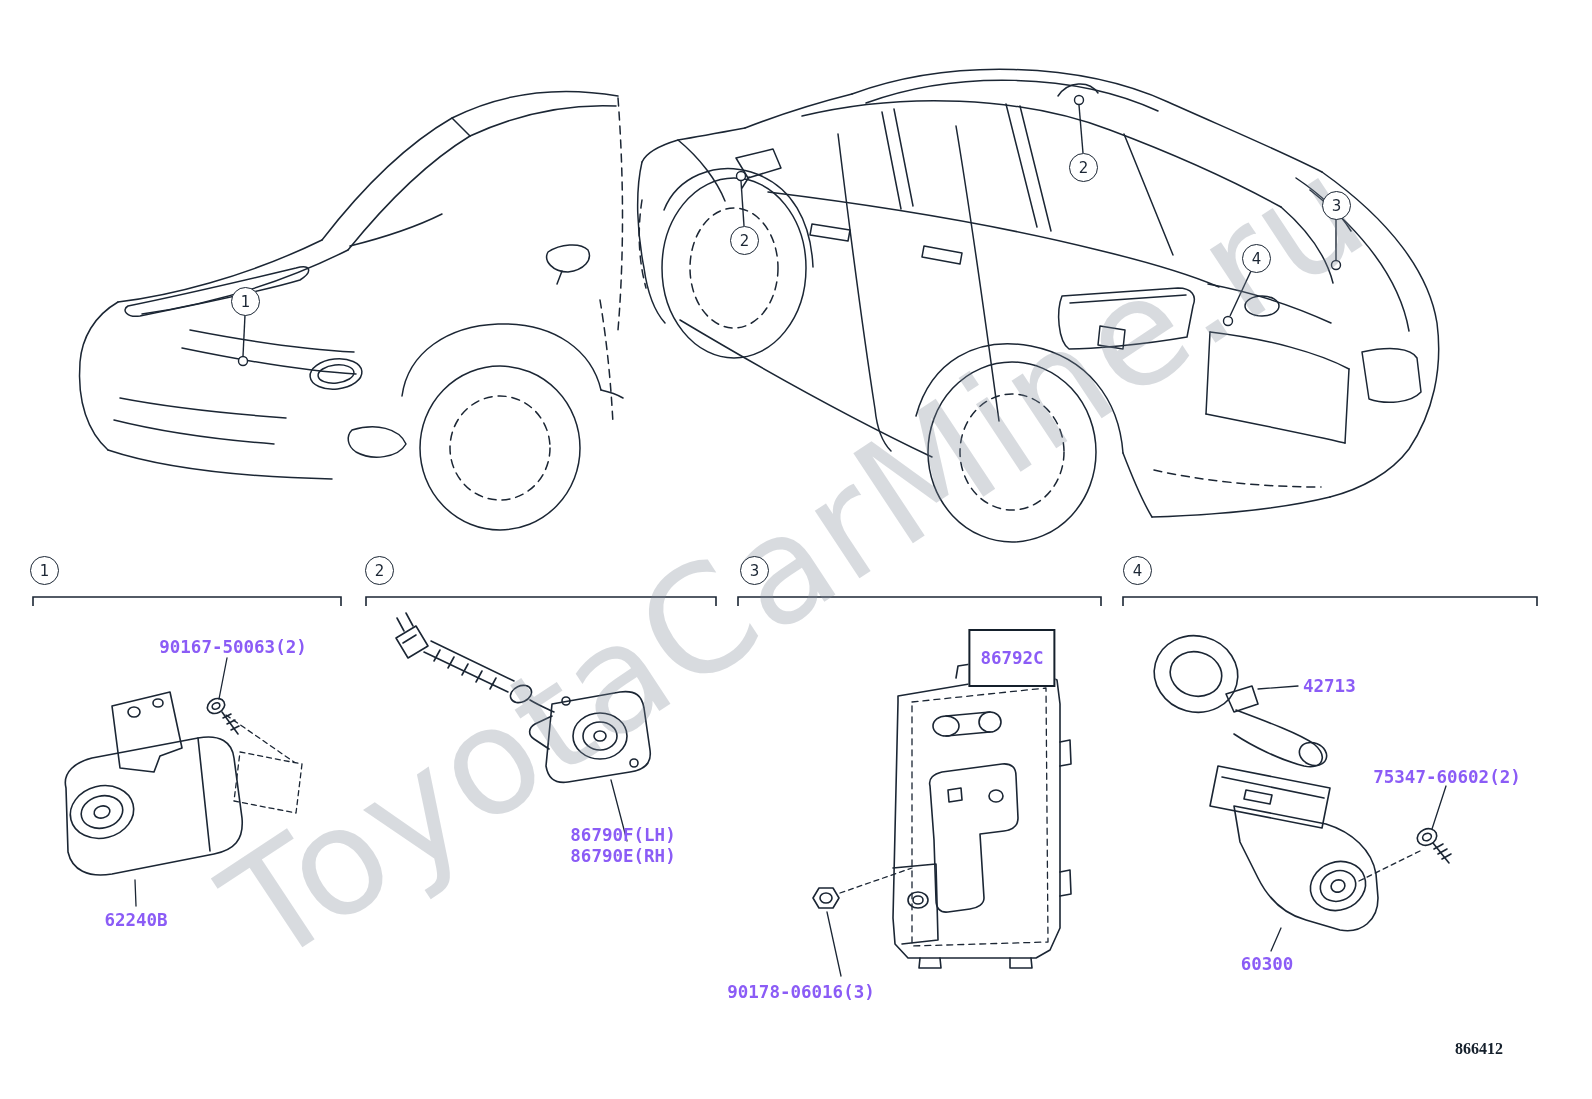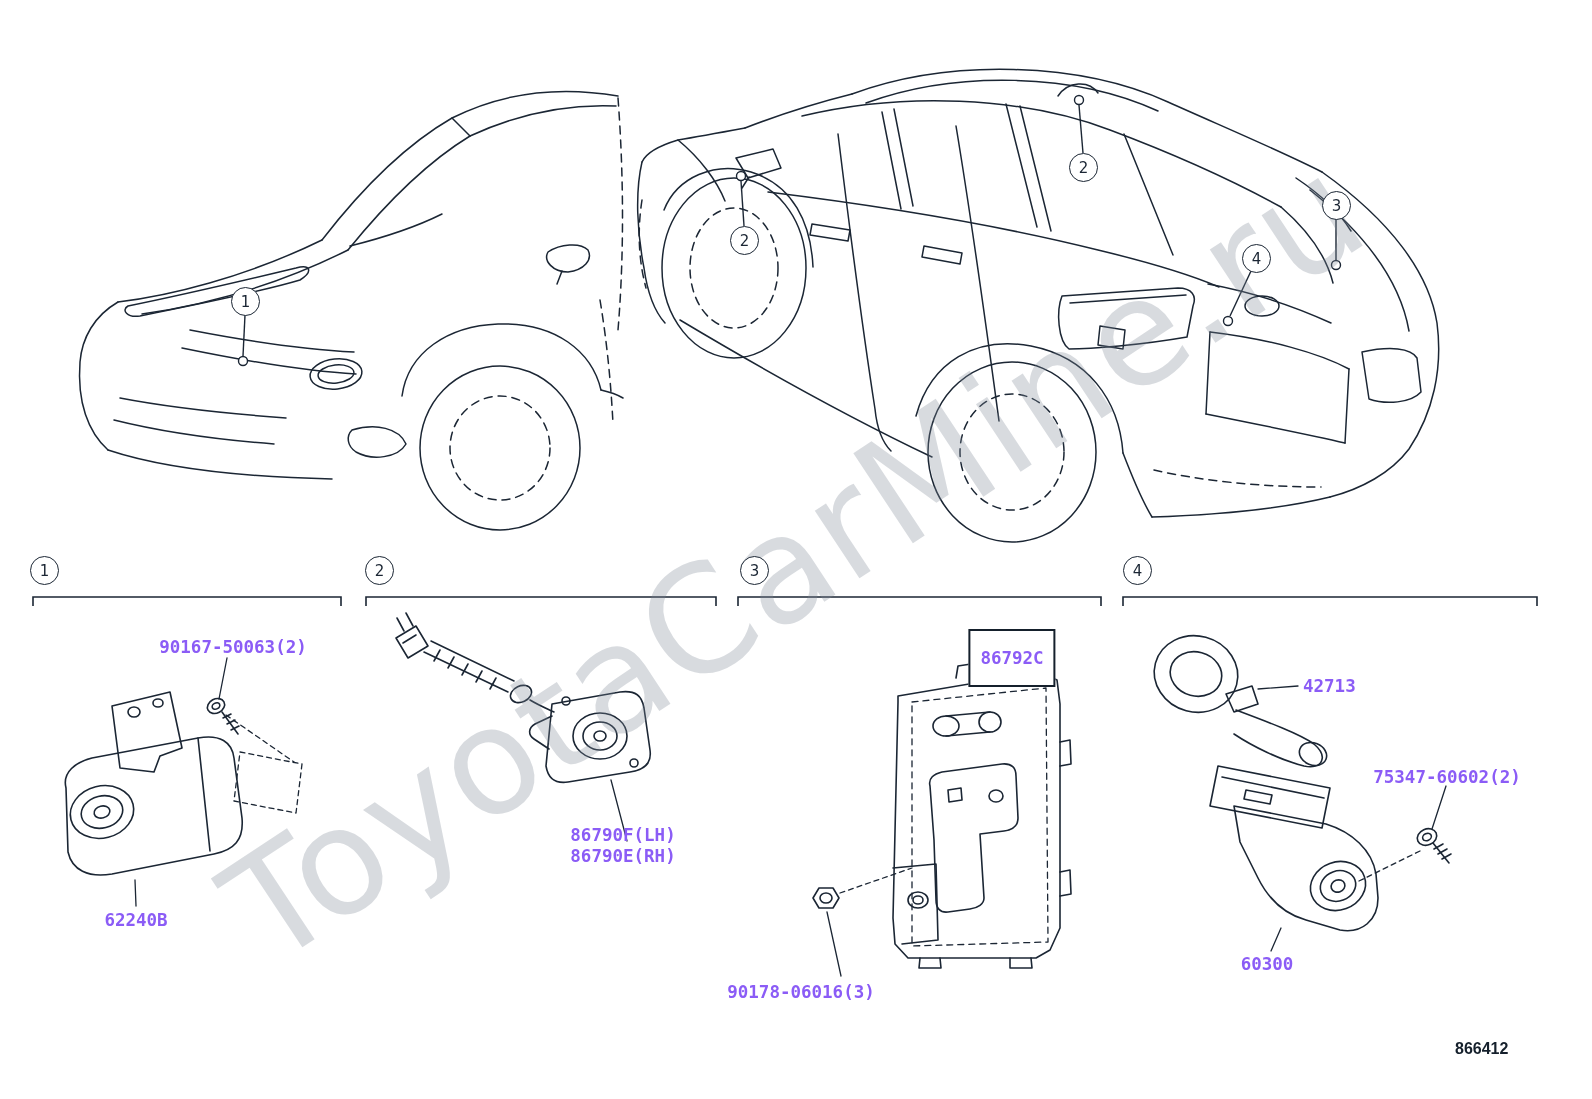--- a/index.html
+++ b/index.html
@@ -15,21 +15,21 @@
   .callout{position:absolute;z-index:3;width:27px;height:27px;
      border:1.5px solid #1b2634;border-radius:50%;background:#fff;
      display:flex;align-items:center;justify-content:center;
      font-size:15px;color:#1b2634;font-family:"DejaVu Sans",sans-serif}
   .plabel{position:absolute;z-index:3;
      font-family:"DejaVu Sans Mono","Liberation Mono",monospace;
      font-weight:700;font-size:17.5px;color:#8b5cf6;white-space:nowrap}
   .centered{transform:translateX(-50%)}
   .boxed{border:2.5px solid #15202c;padding:17px 10px;background:#fff}
   .fignum{position:absolute;z-index:3;
-     font-family:Liberation Sans, sans-serif;
+     font-family:Liberation Serif, serif;
      font-weight:700;font-size:16px;color:#15202c}
 </style>
 </head>
 <body>
 
 <div class="page">
 
   <svg class="art" width="1592" height="1099" viewBox="0 0 1592 1099">
 
     <g stroke="#1b2634" fill="none" stroke-width="1.5" stroke-linecap="round" stroke-linejoin="round">

